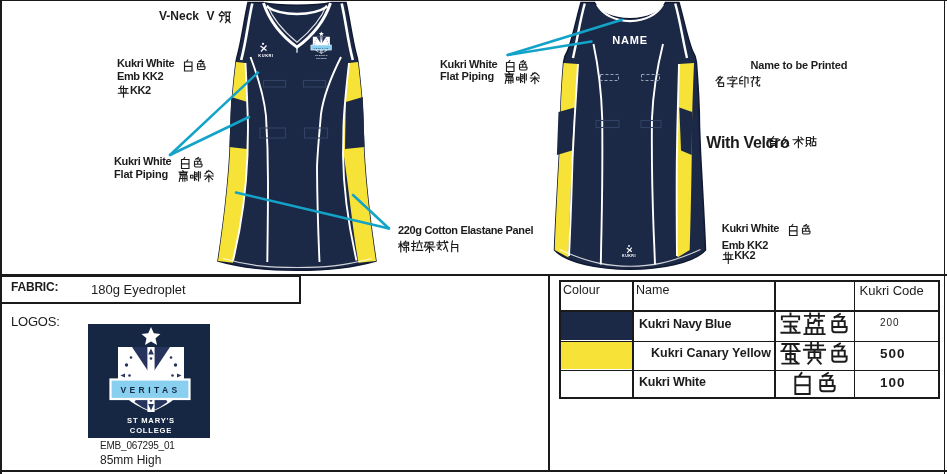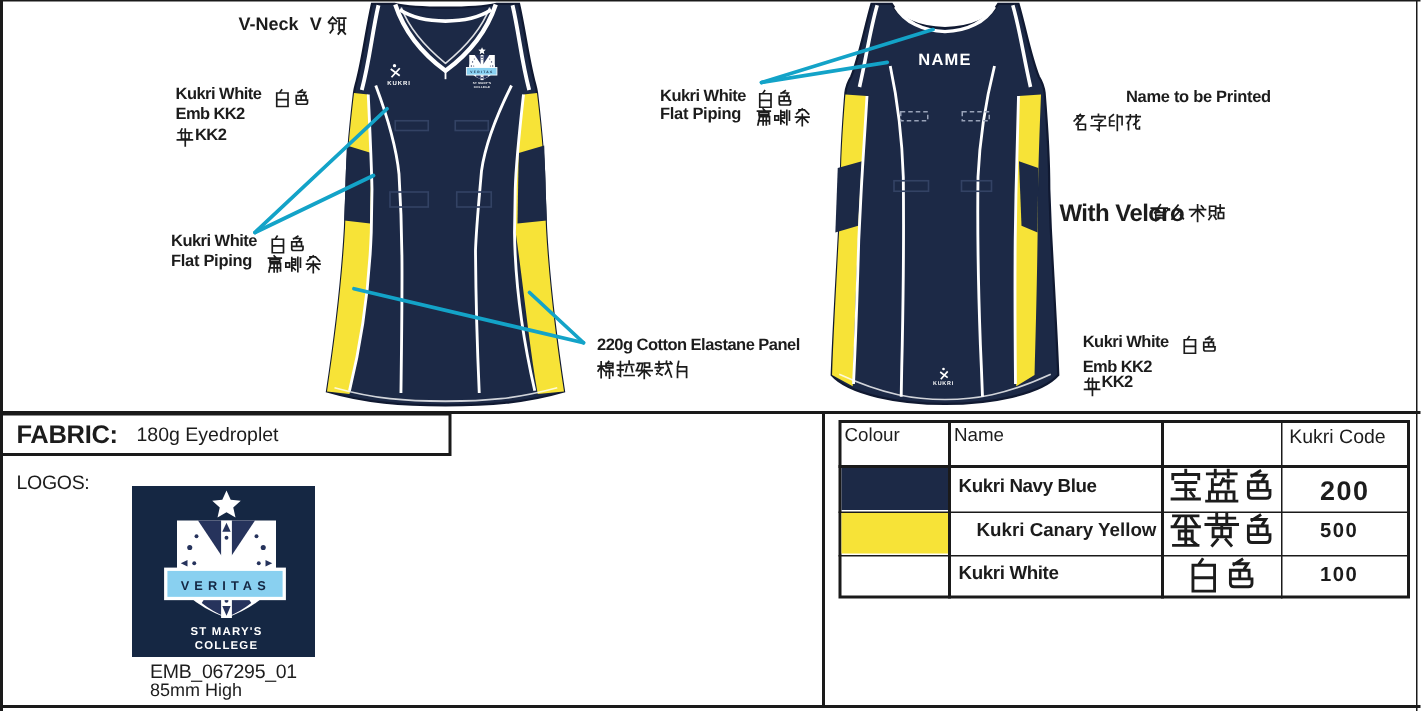--- a/index.html
+++ b/index.html
@@ -233,25 +233,25 @@
 <div style="position:absolute;left:114px;top:155.8px;font-size:11px;font-weight:bold;letter-spacing:-0.35px;line-height:1.05;white-space:nowrap;">Kukri White</div>
 <div style="position:absolute;left:114px;top:168.8px;font-size:11px;font-weight:bold;letter-spacing:-0.2px;line-height:1.05;white-space:nowrap;">Flat Piping</div>
 <div style="position:absolute;left:440px;top:58.8px;font-size:11px;font-weight:bold;letter-spacing:-0.35px;line-height:1.05;white-space:nowrap;">Kukri White</div>
 <div style="position:absolute;left:440px;top:70.8px;font-size:11px;font-weight:bold;letter-spacing:-0.2px;line-height:1.05;white-space:nowrap;">Flat Piping</div>
 <div style="position:absolute;left:398px;top:225px;font-size:11px;font-weight:bold;letter-spacing:-0.35px;line-height:1.05;white-space:nowrap;">220g Cotton Elastane Panel</div>
 <div style="position:absolute;left:714.6px;top:60px;font-size:11px;font-weight:bold;letter-spacing:-0.2px;line-height:1.05;white-space:nowrap;padding-left:36px;">Name to be Printed</div>
 <div style="position:absolute;left:706.3px;top:134.8px;font-size:16px;font-weight:bold;letter-spacing:-0.35px;line-height:1.05;white-space:nowrap;">With Velcro</div>
 <div style="position:absolute;left:721.8px;top:222.5px;font-size:11px;font-weight:bold;letter-spacing:-0.35px;line-height:1.05;white-space:nowrap;">Kukri White</div>
 <div style="position:absolute;left:721.8px;top:239.8px;font-size:11px;font-weight:bold;letter-spacing:-0.4px;line-height:1.05;white-space:nowrap;">Emb KK2</div>
 <div style="position:absolute;left:734.3px;top:249.8px;font-size:11px;font-weight:bold;letter-spacing:-0.4px;line-height:1.05;white-space:nowrap;">KK2</div>
-<div style="position:absolute;left:11px;top:280.5px;font-size:17px;font-weight:bold;letter-spacing:-0.2px;line-height:1.05;white-space:nowrap;">FABRIC:</div>
+<div style="position:absolute;left:11px;top:280.5px;font-size:12px;font-weight:bold;letter-spacing:-0.2px;line-height:1.05;white-space:nowrap;">FABRIC:</div>
 <div style="position:absolute;left:91px;top:283px;font-size:13px;font-weight:normal;letter-spacing:0px;line-height:1.05;white-space:nowrap;">180g Eyedroplet</div>
 <div style="position:absolute;left:11px;top:314.5px;font-size:13px;font-weight:normal;letter-spacing:-0.2px;line-height:1.05;white-space:nowrap;">LOGOS:</div>
-<div style="position:absolute;left:100px;top:441px;font-size:13px;font-weight:normal;letter-spacing:-0.2px;line-height:1.05;white-space:nowrap;">EMB_067295_01</div>
+<div style="position:absolute;left:100px;top:441px;font-size:10px;font-weight:normal;letter-spacing:-0.2px;line-height:1.05;white-space:nowrap;">EMB_067295_01</div>
 <div style="position:absolute;left:100px;top:453.5px;font-size:12px;font-weight:normal;letter-spacing:0px;line-height:1.05;white-space:nowrap;">85mm High</div>
 <div style="position:absolute;left:563px;top:283.5px;font-size:12.5px;font-weight:normal;letter-spacing:0px;line-height:1.05;white-space:nowrap;">Colour</div>
 <div style="position:absolute;left:636px;top:283.5px;font-size:12.5px;font-weight:normal;letter-spacing:0px;line-height:1.05;white-space:nowrap;">Name</div>
 <div style="position:absolute;left:859.5px;top:283.5px;font-size:13px;font-weight:normal;letter-spacing:0px;line-height:1.05;white-space:nowrap;">Kukri Code</div>
 <div style="position:absolute;left:639px;top:317.5px;font-size:12.5px;font-weight:bold;letter-spacing:-0.25px;line-height:1.05;white-space:nowrap;">Kukri Navy Blue</div>
 <div style="position:absolute;left:639px;top:347px;font-size:12.5px;font-weight:bold;letter-spacing:0px;line-height:1.05;white-space:nowrap;padding-left:12px;">Kukri Canary Yellow</div>
 <div style="position:absolute;left:639px;top:376px;font-size:12.5px;font-weight:bold;letter-spacing:-0.25px;line-height:1.05;white-space:nowrap;">Kukri White</div>
-<div style="position:absolute;left:880px;top:317.5px;font-size:18px;font-weight:bold;letter-spacing:1px;line-height:1.05;white-space:nowrap;">200</div>
+<div style="position:absolute;left:880px;top:317.5px;font-size:10px;font-weight:normal;letter-spacing:1px;line-height:1.05;white-space:nowrap;">200</div>
 <div style="position:absolute;left:880px;top:347px;font-size:13.5px;font-weight:bold;letter-spacing:1px;line-height:1.05;white-space:nowrap;">500</div>
 <div style="position:absolute;left:880px;top:376px;font-size:13.5px;font-weight:bold;letter-spacing:1px;line-height:1.05;white-space:nowrap;">100</div>
 </body></html>

